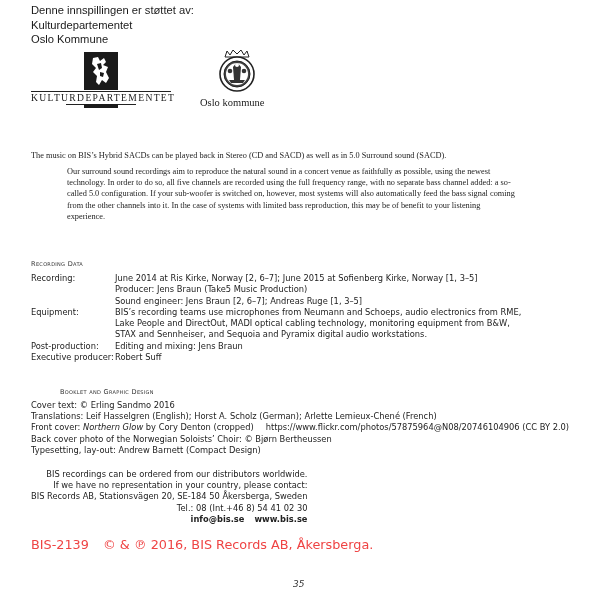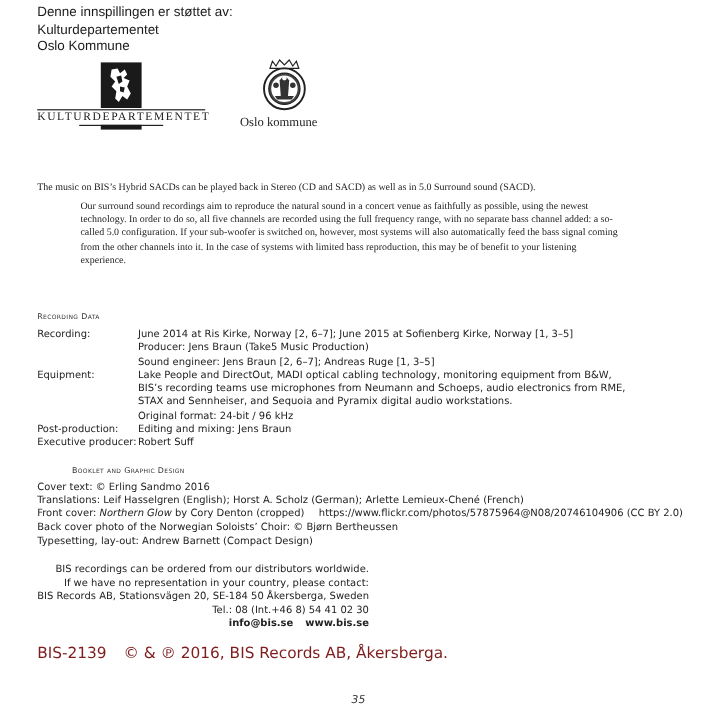--- a/index.html
+++ b/index.html
@@ -40,21 +40,21 @@
   .booklet { left: 31px; top: 400px; font-size: 8.3px; line-height: 11.2px; color: #222; }
   .booklet div { white-space: nowrap; }
   .booklet em { font-style: italic; }
   .gap { display: inline-block; width: 12px; }
 
   .contact { left: 31px; top: 469px; font-size: 8.3px; line-height: 11.2px; color: #222; text-align: right; }
   .contact div { white-space: nowrap; }
   .contact .bold { font-weight: bold; }
   .contact .gap2 { display:inline-block; width: 10px; }
 
-  .catalog { left: 31px; top: 537px; font-size: 12.8px; color: #7f1d1d; white-space: nowrap; font-family: "DejaVu Sans", sans-serif; }
+  .catalog { left: 31px; top: 537px; font-size: 12.8px; color: #ef4444; white-space: nowrap; font-family: "DejaVu Sans", sans-serif; }
   .catalog .gap3 { display:inline-block; width: 14px; }
 
   .page-num { left: 293px; top: 579px; font-size: 9px; color: #333; font-style: italic; }
 </style>
 </head>
 <body>
 
 <div class="abs support">
   <div>Denne innspillingen er støttet av:</div>
   <div>Kulturdepartementet</div>
@@ -107,24 +107,23 @@
     <div class="rec-label">Recording:</div>
     <div class="rec-vals">
       <div>June 2014 at Ris Kirke, Norway [2, 6–7]; June 2015 at Sofienberg Kirke, Norway [1, 3–5]</div>
       <div>Producer: Jens Braun (Take5 Music Production)</div>
       <div>Sound engineer: Jens Braun [2, 6–7]; Andreas Ruge [1, 3–5]</div>
     </div>
   </div>
   <div class="rec-row">
     <div class="rec-label">Equipment:</div>
     <div class="rec-vals">
+      <div>BIS’s recording teams use microphones from Neumann and Schoeps, audio electronics from RME,</div>
       <div>Lake People and DirectOut, MADI optical cabling technology, monitoring equipment from B&amp;W,</div>
-      <div>BIS’s recording teams use microphones from Neumann and Schoeps, audio electronics from RME,</div>
       <div>STAX and Sennheiser, and Sequoia and Pyramix digital audio workstations.</div>
-      <div>Original format: 24-bit / 96 kHz</div>
     </div>
   </div>
   <div class="rec-row">
     <div class="rec-label">Post-production:</div>
     <div class="rec-vals">
       <div>Editing and mixing: Jens Braun</div>
     </div>
   </div>
   <div class="rec-row">
     <div class="rec-label">Executive producer:</div>

